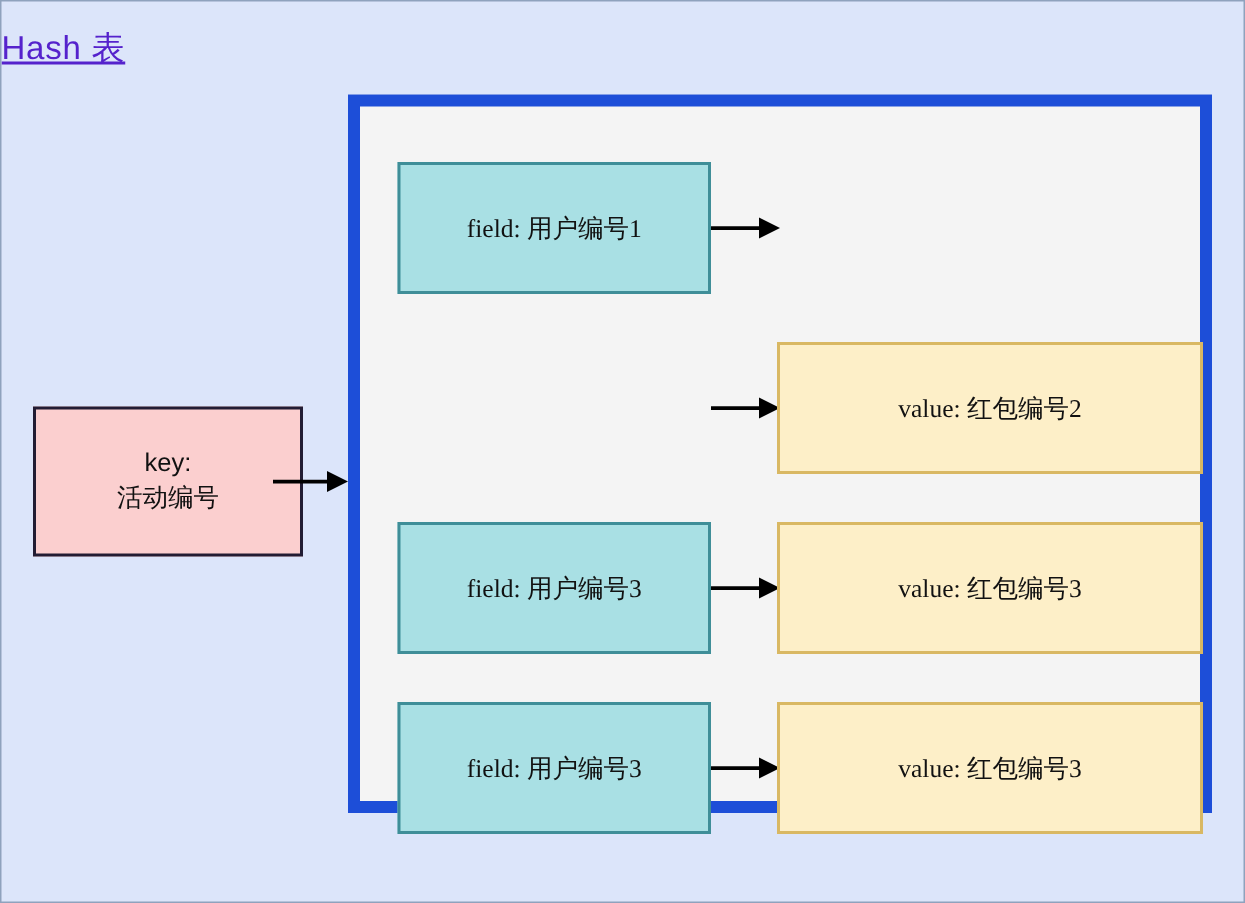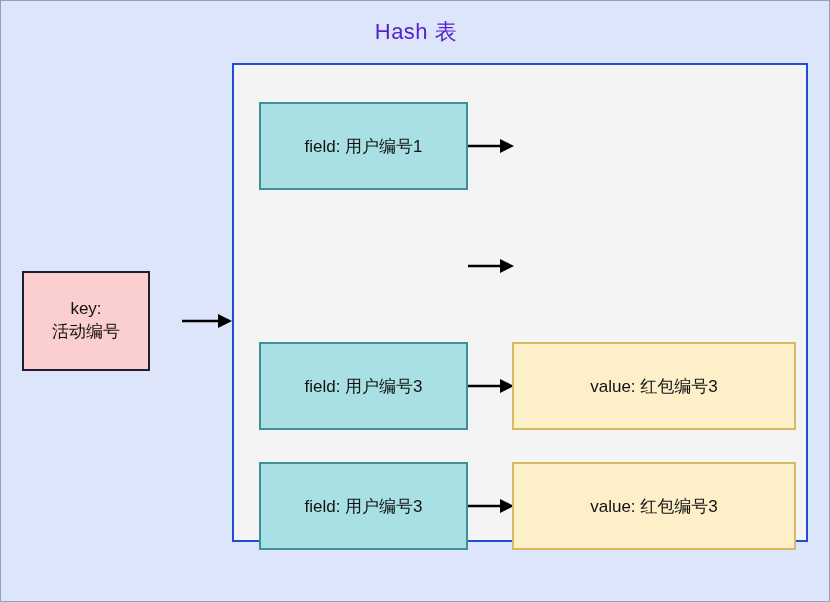--- a/index.html
+++ b/index.html
@@ -17,41 +17,42 @@
     background: #dce5fa;
     box-sizing: border-box;
     border: 1px solid #8fa2bd;
     overflow: hidden;
   }
   .diagram-title {
     position: absolute;
     left: 0;
     top: 16px;
     width: 830px;
-    text-align: center;
     font-size: 22px;
     letter-spacing: 0.5px;
     color: #5522cc;
     white-space: nowrap;
+    text-decoration: underline;
   }
   .hash-container {
     position: absolute;
     left: 231px;
     top: 62px;
     width: 576px;
     height: 479px;
     background: #f4f4f4;
-    border: 2px solid #1d4ed8;
+    border: 8px solid #1d4ed8;
     box-sizing: border-box;
+    font-family: Liberation Serif, serif;
   }
   .key-box {
     position: absolute;
     left: 21px;
     top: 270px;
-    width: 128px;
+    width: 180px;
     height: 100px;
     background: #fbcfcf;
     border: 2px solid #221c33;
     box-sizing: border-box;
     display: flex;
     flex-direction: column;
     align-items: center;
     justify-content: center;
     font-size: 17px;
     color: #111111;
@@ -139,20 +140,21 @@
         <line x1="0" y1="10" x2="32" y2="10" stroke="#000000" stroke-width="2.5"></line>
         <polygon points="32,3 46,10 32,17" fill="#000000"></polygon>
       </svg>
     </div>
 
     <div class="row" style="top:157px;">
       <svg class="row-arrow" viewBox="0 0 46 20">
         <line x1="0" y1="10" x2="32" y2="10" stroke="#000000" stroke-width="2.5"></line>
         <polygon points="32,3 46,10 32,17" fill="#000000"></polygon>
       </svg>
+      <div class="value-box">value: 红包编号2</div>
     </div>
 
     <div class="row" style="top:277px;">
       <div class="field-box">field: 用户编号3</div>
       <svg class="row-arrow" viewBox="0 0 46 20">
         <line x1="0" y1="10" x2="32" y2="10" stroke="#000000" stroke-width="2.5"></line>
         <polygon points="32,3 46,10 32,17" fill="#000000"></polygon>
       </svg>
       <div class="value-box">value: 红包编号3</div>
     </div>

